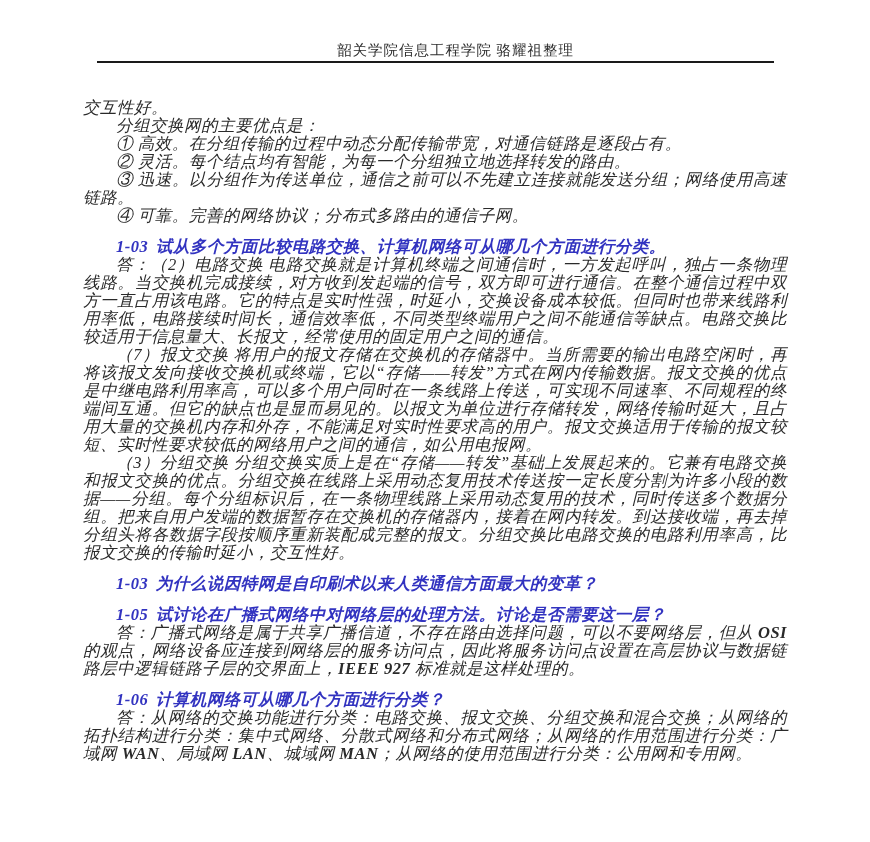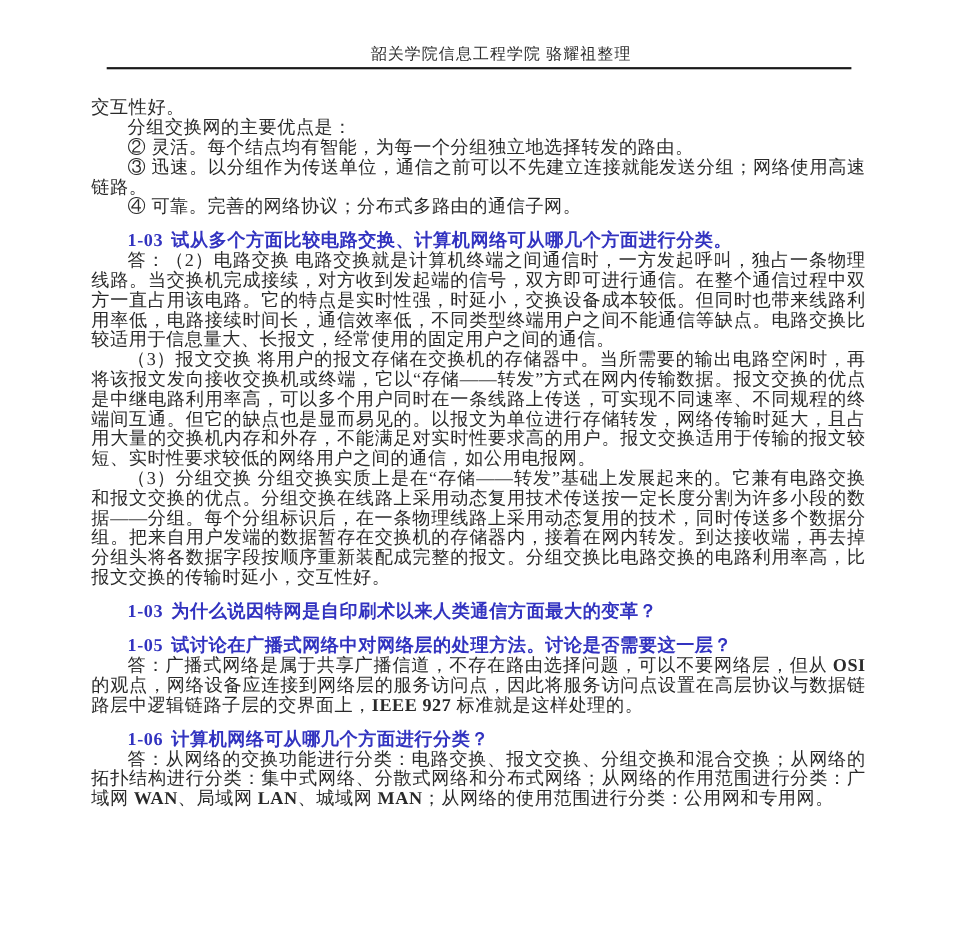--- a/index.html
+++ b/index.html
@@ -25,25 +25,26 @@
     color:#2e2e2e;
     padding-left:41px;
   }
   .header-rule{
     width:677px;margin:3px auto 0 auto;
     border-bottom:2px solid var(--rule-color);
     height:0;
   }
   .content{
     width:704px;
-    margin:26px auto 0 auto;
+    margin:36px auto 0 auto;
     font-size:16.5px;
     line-height:18px;
     letter-spacing:0.5px;
     text-align:justify;
+    font-style:italic;
   }
   .content div,.content p{margin:0;padding:0;}
   .indent{text-indent:2em;}
   .q-heading{
     color:var(--heading-blue);
     font-weight:bold;
     text-indent:2em;
     margin-top:13px !important;
   }
   .q-text{padding-left:0.45em;}
@@ -57,27 +58,28 @@
 
   <div class="page-header">
     <div class="header-text">韶关学院信息工程学院 骆耀祖整理</div>
     <div class="header-rule"></div>
   </div>
 
   <div class="content">
 
     <div>交互性好。</div>
     <div class="indent">分组交换网的主要优点是：</div>
+    <div class="indent">① 高效。在分组传输的过程中动态分配传输带宽，对通信链路是逐段占有。</div>
     <div class="indent">② 灵活。每个结点均有智能，为每一个分组独立地选择转发的路由。</div>
     <div class="indent">③ 迅速。以分组作为传送单位，通信之前可以不先建立连接就能发送分组；网络使用高速链路。</div>
     <div class="indent">④ 可靠。完善的网络协议；分布式多路由的通信子网。</div>
 
     <div class="q-heading"><span>1-03</span><span class="q-text">试从多个方面比较电路交换、计算机网络可从哪几个方面进行分类。</span></div>
     <p class="ans">答：（2）电路交换 电路交换就是计算机终端之间通信时，一方发起呼叫，独占一条物理线路。当交换机完成接续，对方收到发起端的信号，双方即可进行通信。在整个通信过程中双方一直占用该电路。它的特点是实时性强，时延小，交换设备成本较低。但同时也带来线路利用率低，电路接续时间长，通信效率低，不同类型终端用户之间不能通信等缺点。电路交换比较适用于信息量大、长报文，经常使用的固定用户之间的通信。</p>
-    <p class="ans">（3）报文交换 将用户的报文存储在交换机的存储器中。当所需要的输出电路空闲时，再将该报文发向接收交换机或终端，它以“存储——转发”方式在网内传输数据。报文交换的优点是中继电路利用率高，可以多个用户同时在一条线路上传送，可实现不同速率、不同规程的终端间互通。但它的缺点也是显而易见的。以报文为单位进行存储转发，网络传输时延大，且占用大量的交换机内存和外存，不能满足对实时性要求高的用户。报文交换适用于传输的报文较短、实时性要求较低的网络用户之间的通信，如公用电报网。</p>
+    <p class="ans">（7）报文交换 将用户的报文存储在交换机的存储器中。当所需要的输出电路空闲时，再将该报文发向接收交换机或终端，它以“存储——转发”方式在网内传输数据。报文交换的优点是中继电路利用率高，可以多个用户同时在一条线路上传送，可实现不同速率、不同规程的终端间互通。但它的缺点也是显而易见的。以报文为单位进行存储转发，网络传输时延大，且占用大量的交换机内存和外存，不能满足对实时性要求高的用户。报文交换适用于传输的报文较短、实时性要求较低的网络用户之间的通信，如公用电报网。</p>
     <p class="ans">（3）分组交换 分组交换实质上是在“存储——转发”基础上发展起来的。它兼有电路交换和报文交换的优点。分组交换在线路上采用动态复用技术传送按一定长度分割为许多小段的数据——分组。每个分组标识后，在一条物理线路上采用动态复用的技术，同时传送多个数据分组。把来自用户发端的数据暂存在交换机的存储器内，接着在网内转发。到达接收端，再去掉分组头将各数据字段按顺序重新装配成完整的报文。分组交换比电路交换的电路利用率高，比报文交换的传输时延小，交互性好。</p>
 
     <div class="q-heading"><span>1-03</span><span class="q-text">为什么说因特网是自印刷术以来人类通信方面最大的变革？</span></div>
 
     <div class="q-heading"><span>1-05</span><span class="q-text">试讨论在广播式网络中对网络层的处理方法。讨论是否需要这一层？</span></div>
     <p class="ans">答：广播式网络是属于共享广播信道，不存在路由选择问题，可以不要网络层，但从 <b>OSI</b> 的观点，网络设备应连接到网络层的服务访问点，因此将服务访问点设置在高层协议与数据链路层中逻辑链路子层的交界面上，<b>IEEE 927</b> 标准就是这样处理的。</p>
 
     <div class="q-heading"><span>1-06</span><span class="q-text">计算机网络可从哪几个方面进行分类？</span></div>
     <p class="ans">答：从网络的交换功能进行分类：电路交换、报文交换、分组交换和混合交换；从网络的拓扑结构进行分类：集中式网络、分散式网络和分布式网络；从网络的作用范围进行分类：广域网 <b>WAN</b>、局域网 <b>LAN</b>、城域网 <b>MAN</b>；从网络的使用范围进行分类：公用网和专用网。</p>
 

